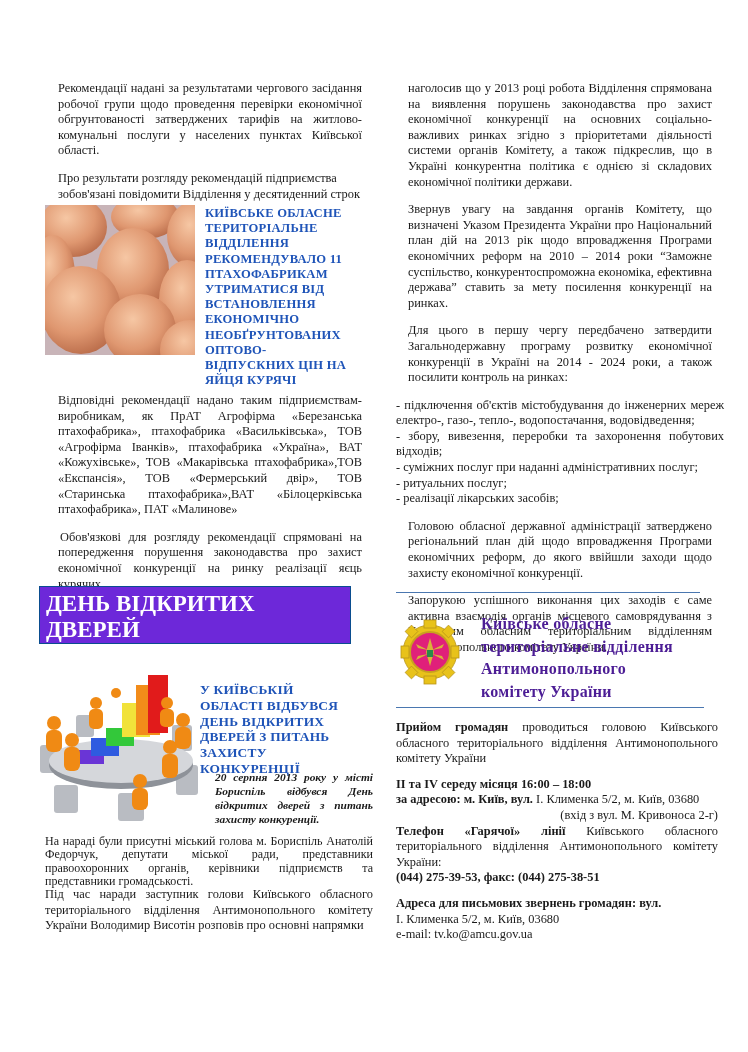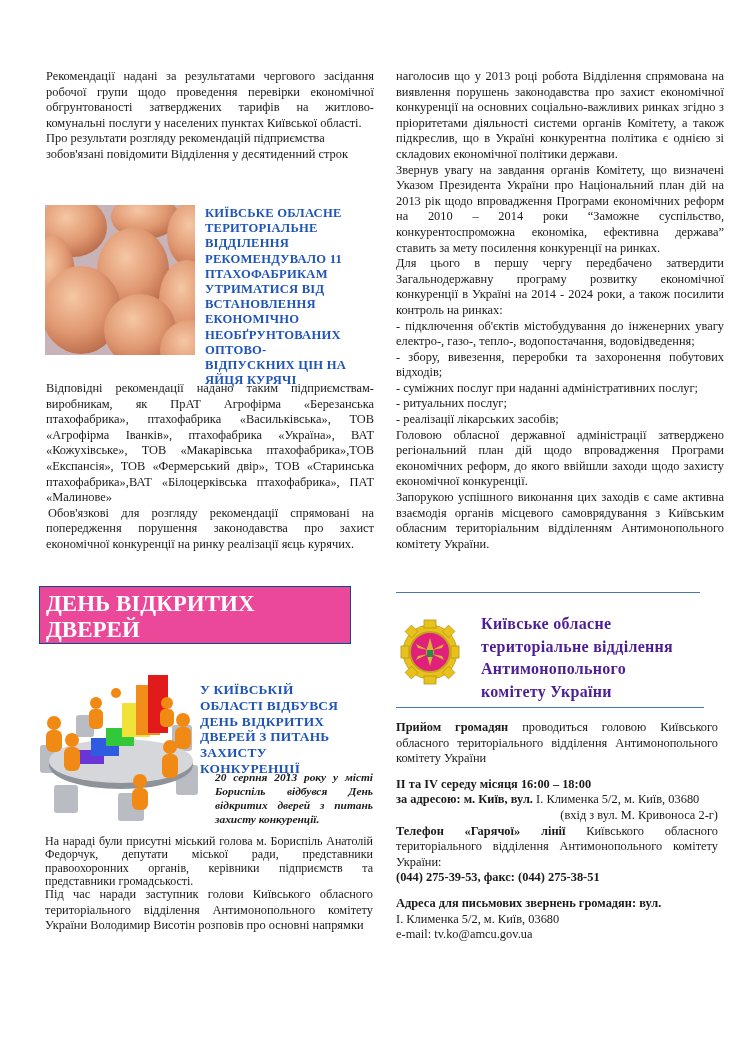--- a/index.html
+++ b/index.html
@@ -1,24 +1,24 @@
 <!DOCTYPE html>
 <html><head>
 <meta charset="utf-8">
 <style>
   html,body{margin:0;padding:0;background:#ffffff;}
   body{width:748px;height:1052px;position:relative;overflow:hidden;
        font-family:"Liberation Serif","DejaVu Serif",serif;color:#1a1a1a;}
   .abs{position:absolute;}
   .para{font-size:12.4px;line-height:15.6px;text-align:justify;margin:0;}
-  .para p{margin:0;}
+  .para p{margin:12px;}
   .para .dash{margin:0;}
   .headline{color:#1f54b8;font-weight:bold;text-transform:uppercase;
             font-size:12.6px;line-height:15.2px;letter-spacing:0.2px;margin:0;}
-  .banner{background:#ec4899;border:1px solid #0a4d8f;color:#ffffff;
+  .banner{background:#6d28d9;border:1px solid #0a4d8f;color:#ffffff;
           font-weight:bold;font-size:23px;line-height:26px;padding:4px 6px 3px 6px;box-sizing:border-box;}
   .hr{height:1px;background:#4a77b0;}
   .bold{font-weight:bold;}
   .eggs svg,.meeting svg,.emblem svg{display:block;}
   .org-title{font-weight:bold;font-size:16px;line-height:22.5px;color:#4c1d95;letter-spacing:0.3px;}
   .info{font-size:12.4px;line-height:15.6px;}
   .info p{margin:0;text-align:justify;}
 </style>
 </head>
 <body>
@@ -108,21 +108,21 @@
 <div class="abs para bold" style="left:215px;top:770px;width:158px;font-size:11.4px;line-height:14px;font-style:italic;">20 серпня 2013 року у місті Бориспіль відбувся День відкритих дверей з питань захисту конкуренції.</div>
 
 <div class="abs para" style="left:45px;top:835px;width:328px;font-size:12px;line-height:13.3px;">На нараді були присутні міський голова м. Бориспіль Анатолій Федорчук, депутати міської ради, представники правоохоронних органів, керівники підприємств та представники громадськості.</div>
 
 <div class="abs para" style="left:45px;top:887px;width:328px;">Під час наради заступник голови Київського обласного територіального відділення Антимонопольного комітету України Володимир Висотін розповів про основні напрямки</div>
 
 <div class="abs para" style="left:396px;top:69px;width:328px;">
   <p>наголосив що у 2013 році робота Відділення спрямована на виявлення порушень законодавства про захист економічної конкуренції на основних соціально-важливих ринках згідно з пріоритетами діяльності системи органів Комітету, а також підкреслив, що в Україні конкурентна політика є однією зі складових економічної політики держави.</p>
   <p>Звернув увагу на завдання органів Комітету, що визначені Указом Президента України про Національний план дій на 2013 рік щодо впровадження Програми економічних реформ на 2010 – 2014 роки “Заможне суспільство, конкурентоспроможна економіка, ефективна держава” ставить за мету посилення конкуренції на ринках.</p>
   <p>Для цього в першу чергу передбачено затвердити Загальнодержавну програму розвитку економічної конкуренції в Україні на 2014 - 2024 роки, а також посилити контроль на ринках:</p>
-  <p class="dash">- підключення об'єктів містобудування до інженерних увагу електро-, газо-, тепло-, водопостачання, водовідведення;</p>
+  <p class="dash">- підключення об'єктів містобудування до інженерних мереж електро-, газо-, тепло-, водопостачання, водовідведення;</p>
   <p class="dash">- збору, вивезення, переробки та захоронення побутових відходів;</p>
   <p class="dash">- суміжних послуг при наданні адміністративних послуг;</p>
   <p class="dash">- ритуальних послуг;</p>
   <p class="dash">- реалізації лікарських засобів;</p>
   <p>Головою обласної державної адміністрації затверджено регіональний план дій щодо впровадження Програми економічних реформ, до якого ввійшли заходи щодо захисту економічної конкуренції.</p>
   <p>Запорукою успішного виконання цих заходів є саме активна взаємодія органів місцевого самоврядування з Київським обласним територіальним відділенням Антимонопольного комітету України.</p>
 </div>
 
 <div class="abs hr" style="left:396px;top:592px;width:304px;"></div>
 

